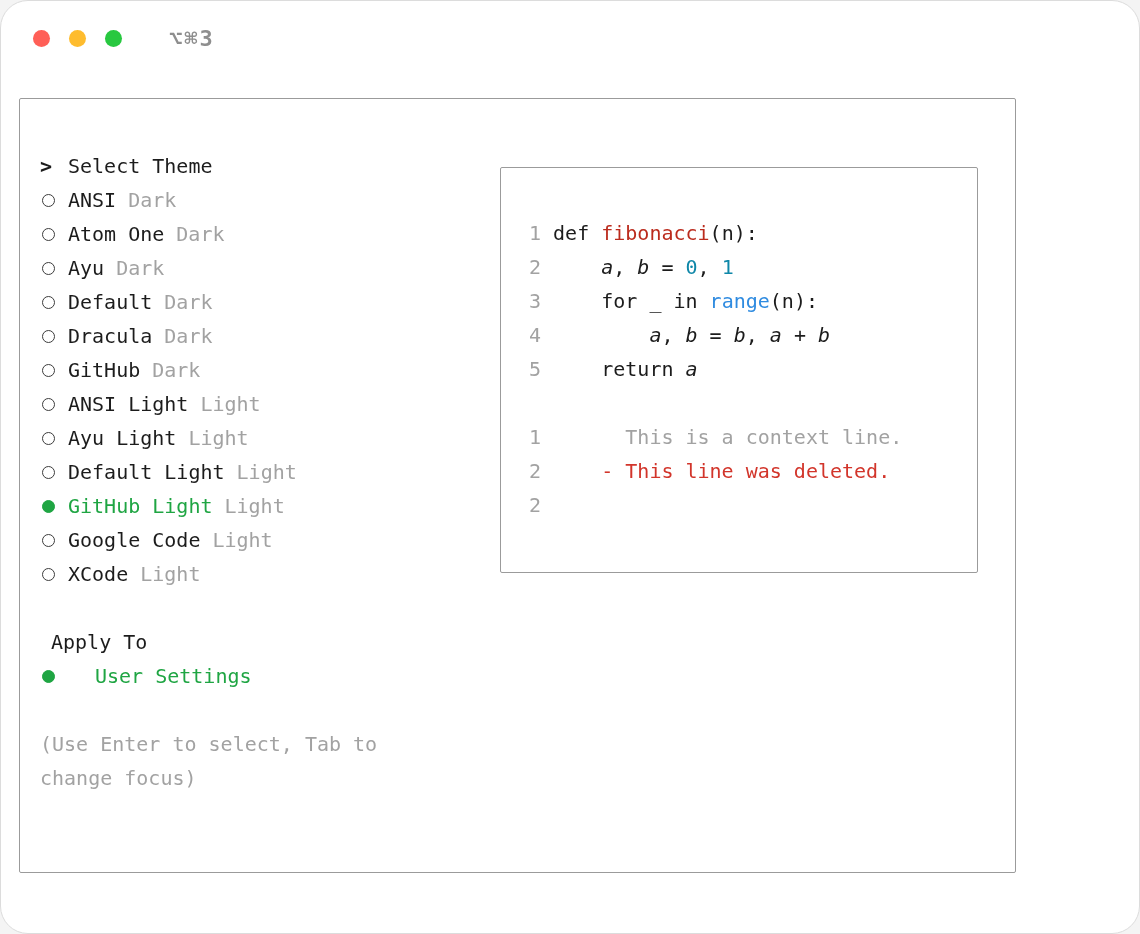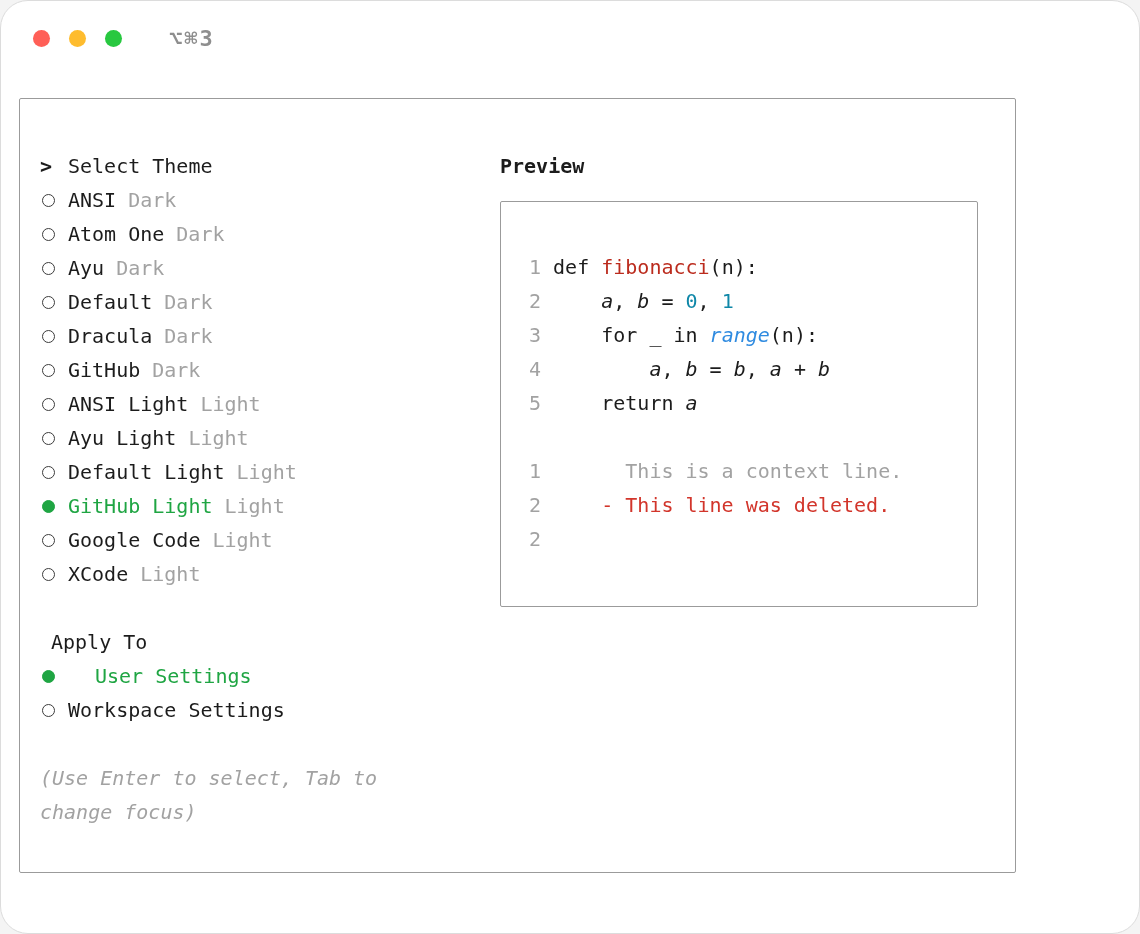--- a/index.html
+++ b/index.html
@@ -37,36 +37,36 @@
   .radio.on{background:var(--accent-green,#1fa543);border-color:var(--accent-green,#1fa543);}
   .theme-item{cursor:pointer;}
   .tname{color:var(--text-black,#1c1c1c);}
   .theme-item.selected .tname{color:var(--accent-green,#1fa543);}
   .tvariant{color:var(--muted-gray,#a2a2a2);margin-left:12px;}
 
   .apply-header{margin-top:34px;margin-left:11px;font-weight:700;}
   .apply-item{cursor:pointer;}
   .apply-item.selected .tname{color:var(--accent-green,#1fa543);margin-left:27px;}
 
-  .hint{margin-top:34px;width:400px;color:var(--muted-gray,#a2a2a2);line-height:34px;white-space:normal;font-style:italic;}
+  .hint{margin-top:34px;width:400px;color:var(--muted-gray,#a2a2a2);line-height:34px;white-space:normal;}
 
   .preview-header{height:34px;display:flex;align-items:center;font-weight:700;}
   .preview-box{
     margin-top:18px;width:478px;box-sizing:border-box;
     border:1px solid #9b9b9b;border-radius:2px;
     padding:48px 20px 50px 28px;background:#fff;
   }
   .pline{height:34px;display:flex;align-items:center;white-space:pre;}
   .lnum{color:var(--muted-gray,#a2a2a2);display:inline-block;min-width:1ch;margin-right:12px;flex:none;}
   .lcode{white-space:pre;}
   .seg-plain{color:var(--text-black,#1c1c1c);}
   .seg-function{color:var(--function-red,#bb2b1d);}
   .seg-variable{color:var(--text-black,#1c1c1c);font-style:italic;}
   .seg-number{color:var(--number-teal,#0f87a8);}
-  .seg-builtin{color:var(--builtin-blue,#2f8be0);font-style:italic;}
+  .seg-builtin{color:var(--builtin-blue,#2f8be0);}
   .seg-context{color:var(--muted-gray,#a2a2a2);}
   .seg-deleted{color:var(--deleted-red,#d2352b);}
   .seg-added{color:var(--accent-green,#1fa543);}
 </style>
 </head>
 <body>
 
 <div class="window">
   <div class="titlebar">
     <span class="light red"></span>
@@ -97,30 +97,26 @@
           <div class="row theme-item"><span class="radio"></span><span class="tname">Google Code</span><span class="tvariant">Light</span></div>
           <div class="row theme-item"><span class="radio"></span><span class="tname">XCode</span><span class="tvariant">Light</span></div>
         </div>
 
       <div class="row apply-header">
         <span class="htext">Apply To</span>
       </div>
 
       <div>
           <div class="row apply-item selected"><span class="radio on"></span><span class="tname">User Settings</span></div>
-          <div class="row apply-item"><span class="radio"></span><span class="tname">Workspace Settings</span></div>
         </div>
 
       <div class="hint">(Use Enter to select, Tab to change focus)</div>
     </div>
 
     <div class="right-col">
-      <div class="preview-header">
-        <span>Preview</span>
-      </div>
       <div class="preview-box">
         <div>
             <div class="pline"><span class="lnum">1</span><span class="lcode"><span class="seg seg-plain">def </span><span class="seg seg-function">fibonacci</span><span class="seg seg-plain">(n):</span></span></div>
             <div class="pline"><span class="lnum">2</span><span class="lcode"><span class="seg seg-plain">    </span><span class="seg seg-variable">a</span><span class="seg seg-plain">, </span><span class="seg seg-variable">b</span><span class="seg seg-plain"> = </span><span class="seg seg-number">0</span><span class="seg seg-plain">, </span><span class="seg seg-number">1</span></span></div>
             <div class="pline"><span class="lnum">3</span><span class="lcode"><span class="seg seg-plain">    for _ in </span><span class="seg seg-builtin">range</span><span class="seg seg-plain">(n):</span></span></div>
             <div class="pline"><span class="lnum">4</span><span class="lcode"><span class="seg seg-plain">        </span><span class="seg seg-variable">a</span><span class="seg seg-plain">, </span><span class="seg seg-variable">b</span><span class="seg seg-plain"> = </span><span class="seg seg-variable">b</span><span class="seg seg-plain">, </span><span class="seg seg-variable">a</span><span class="seg seg-plain"> + </span><span class="seg seg-variable">b</span></span></div>
             <div class="pline"><span class="lnum">5</span><span class="lcode"><span class="seg seg-plain">    return </span><span class="seg seg-variable">a</span></span></div>
             <div class="pline"><span class="lnum"></span><span class="lcode"></span></div>
             <div class="pline"><span class="lnum">1</span><span class="lcode"><span class="seg seg-context">      This is a context line.</span></span></div>
             <div class="pline"><span class="lnum">2</span><span class="lcode"><span class="seg seg-deleted">    - This line was deleted.</span></span></div>

